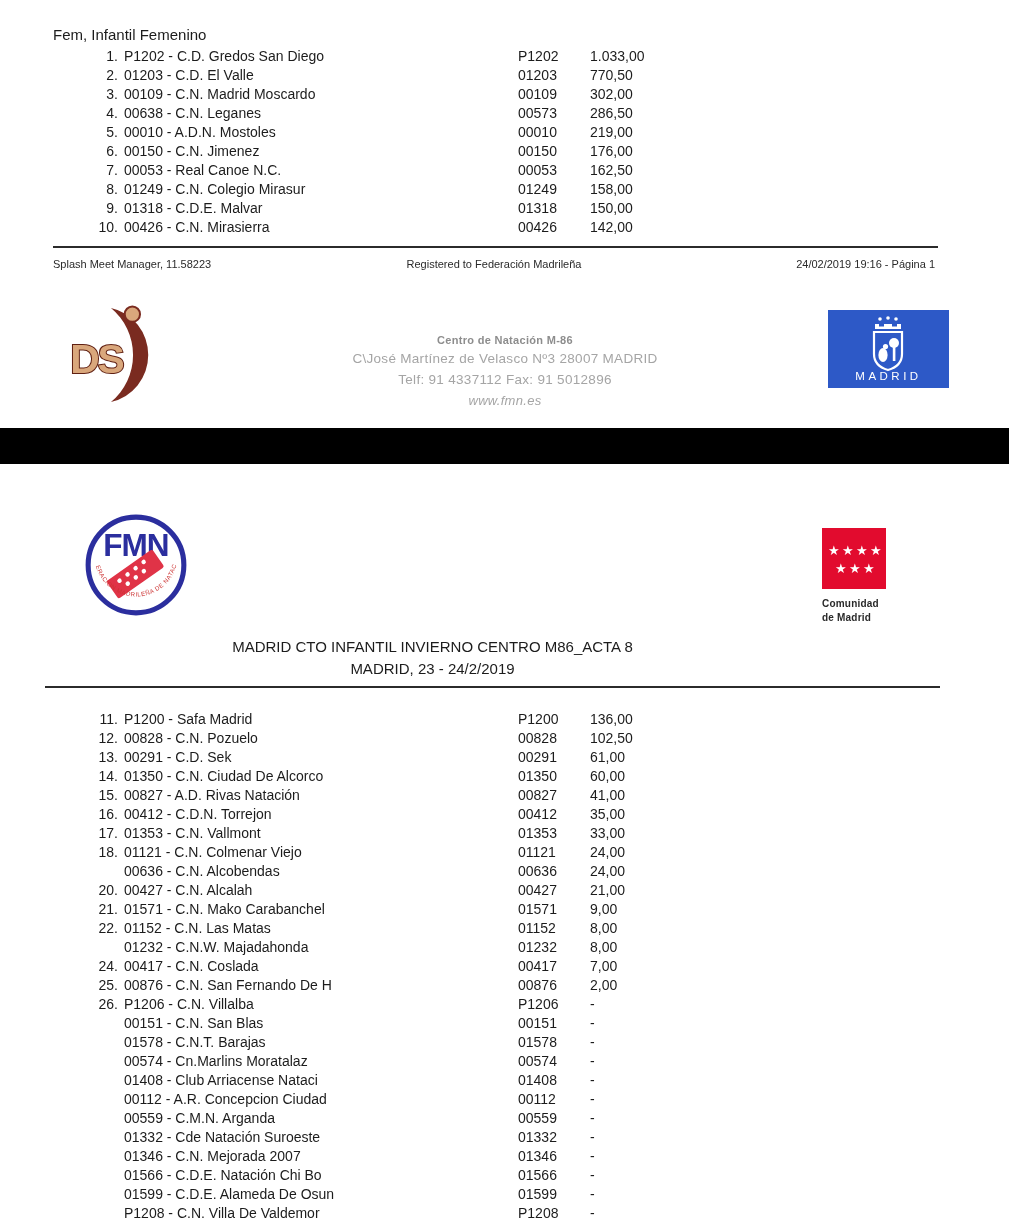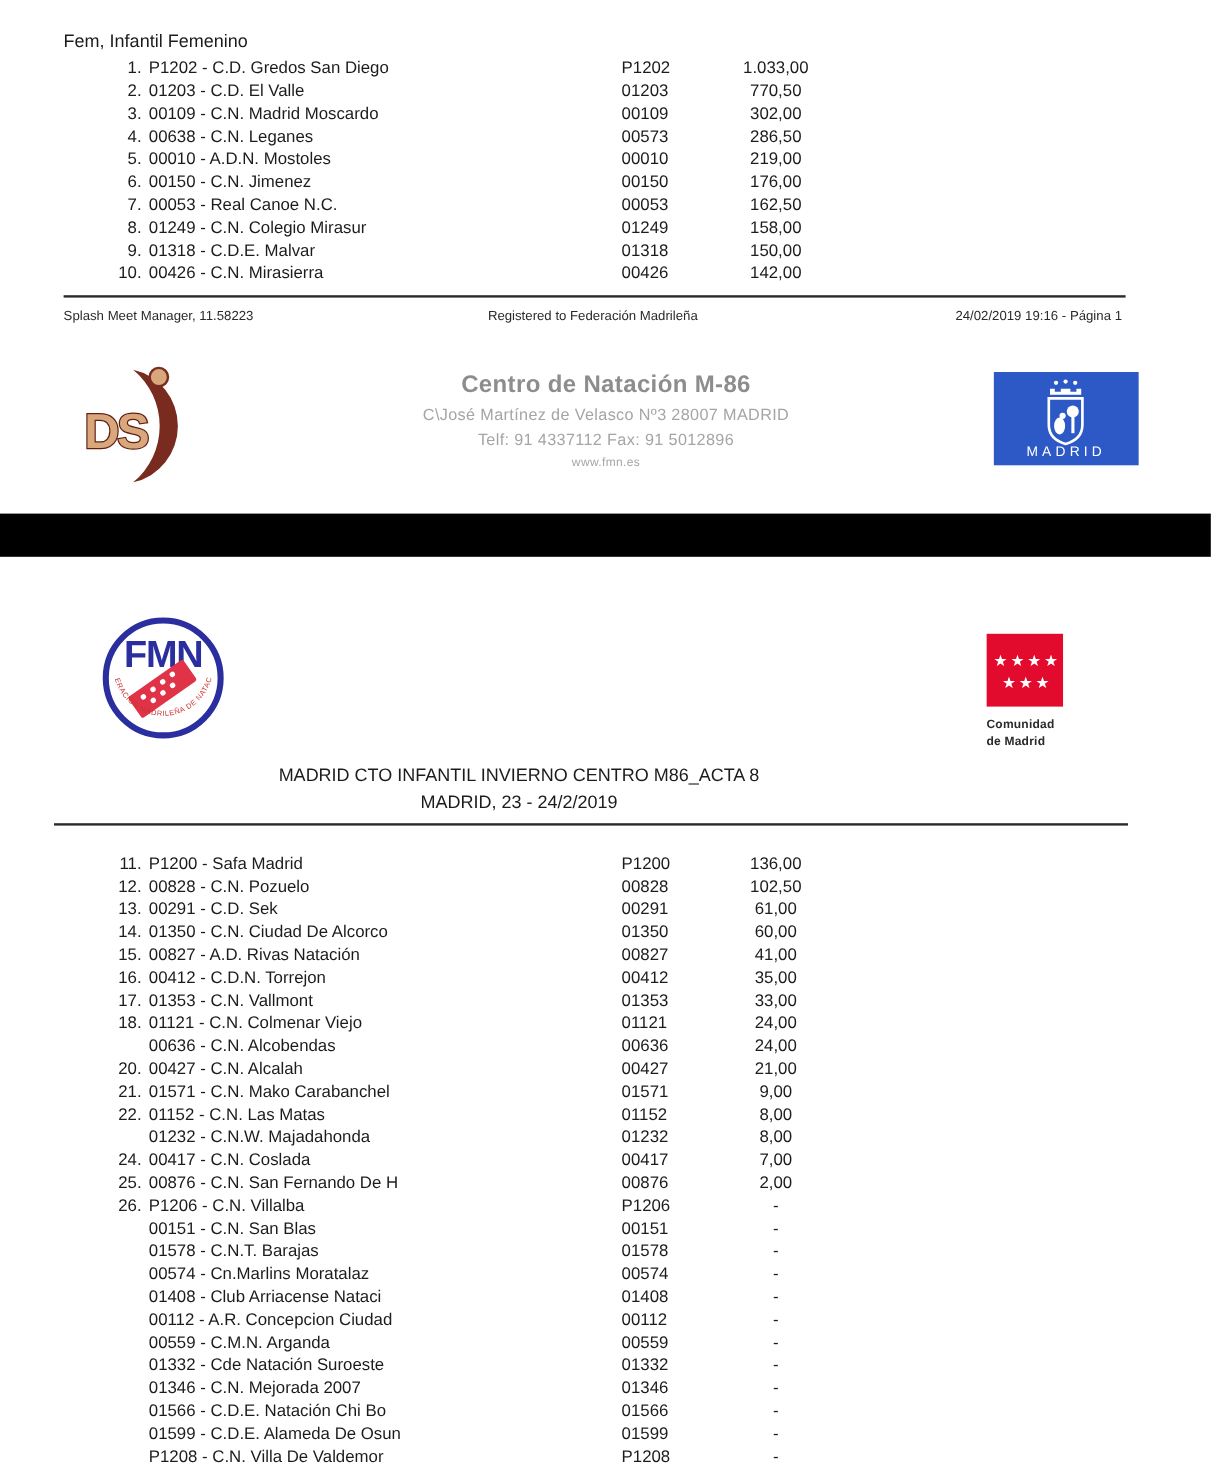--- a/index.html
+++ b/index.html
@@ -8,40 +8,40 @@
     font-family:"Liberation Sans", sans-serif;color:#1c1c1c;overflow:hidden;
   }
   .abs{position:absolute;}
 
   
   .standings{position:absolute;left:0;width:1009px;}
   .srow{position:relative;height:19px;font-size:14px;line-height:19px;}
   .c-rank{position:absolute;left:53px;width:65px;text-align:right;white-space:pre;}
   .c-name{position:absolute;left:124px;white-space:pre;}
   .c-code{position:absolute;left:518px;white-space:pre;}
-  .c-pts{position:absolute;left:590px;width:113px;text-align:center;white-space:pre;}
+  .c-pts{position:absolute;left:590px;width:113px;text-align:left;white-space:pre;}
 
   .section-title{position:absolute;left:53px;top:26px;font-size:15px;}
 
   .rule{position:absolute;height:2px;background:#2b2b2b;}
   .rule-1{left:53px;top:246px;width:885px;}
   .rule-2{left:45px;top:686px;width:895px;}
 
   
   .footer{position:absolute;left:53px;top:258px;width:882px;font-size:11px;color:#2a2a2a;}
   .footer .f-left{position:absolute;left:0;}
   .footer .f-center{position:absolute;left:0;width:100%;text-align:center;}
   .footer .f-right{position:absolute;right:0;}
 
   
   .m86{position:absolute;left:255px;top:310px;width:500px;text-align:center;
        color:#a5a5a5;letter-spacing:.3px;}
-  .m86 .l1{font-size:20px;font-weight:bold;color:#8d8d8d;margin-bottom:5px;}
+  .m86 .l1{font-size:11px;font-weight:bold;color:#8d8d8d;margin-bottom:5px;margin-top:24px;}
   .m86 .l2,.m86 .l3{font-size:13.5px;margin-bottom:6px;}
-  .m86 .l4{font-size:10px;}
+  .m86 .l4{font-size:13px;font-style:italic;}
 
   
   .ds-logo{left:68px;top:303px;}
   .madrid-logo{left:782px;top:310px;margin-left:46px;}
   .fmn-logo{left:80px;top:510px;}
   .cam-logo{left:822px;top:528px;width:90px;}
   .cam-text{font-size:10px;font-weight:bold;color:#2a2a2a;line-height:14px;margin-top:4px;letter-spacing:.2px;}
 
   
   .page-separator{position:absolute;left:0;top:428px;width:1009px;height:36px;background:#000;}

